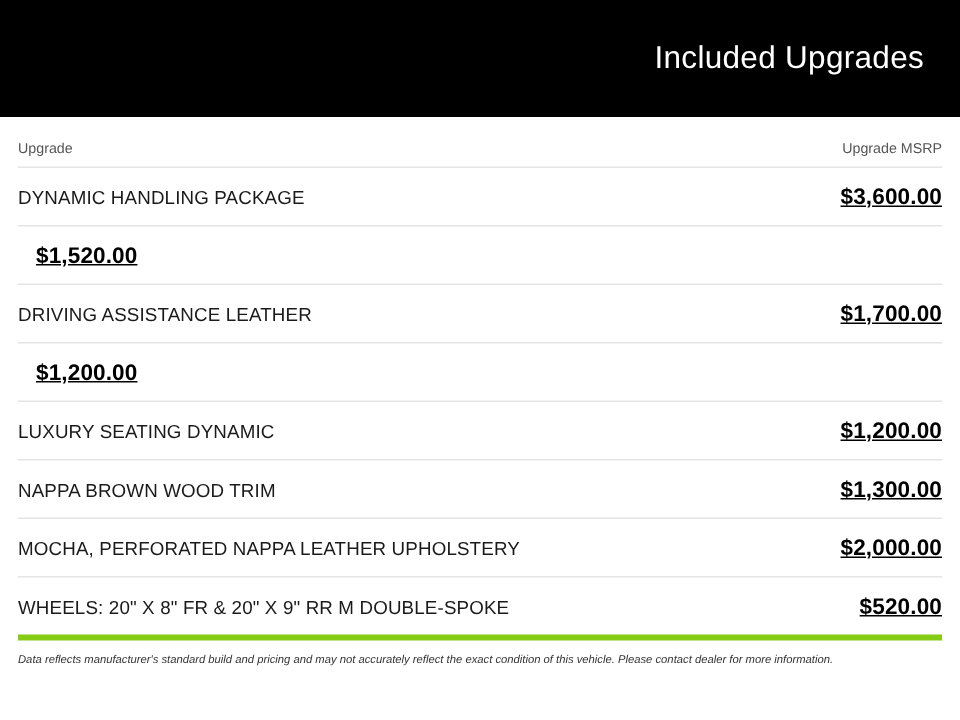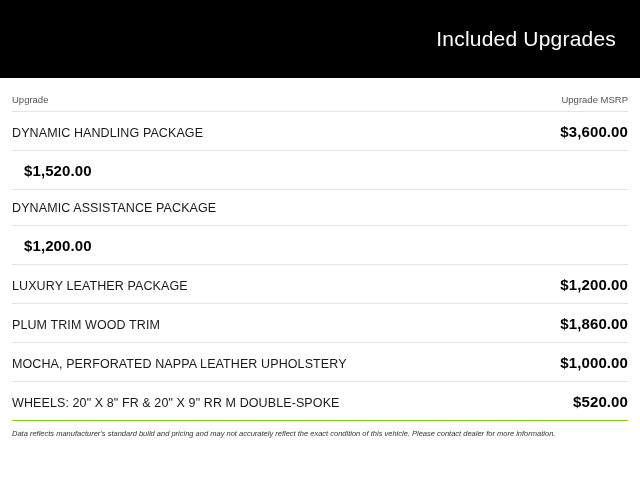--- a/index.html
+++ b/index.html
@@ -77,23 +77,24 @@
     font-weight: 400;
     letter-spacing: 0.1px;
   }
   .row-price {
     font-size: 15px;
     color: #000000;
     font-weight: bold;
     letter-spacing: 0.1px;
     white-space: nowrap;
     padding-left: 12px;
+    text-decoration: underline;
   }
   .disclaimer {
-    border-top: 1px solid #84cc16;
+    border-top: 4px solid #84cc16;
     padding: 8px 0 0 0;
     font-size: 7.5px;
     color: #333333;
     font-style: italic;
     line-height: 1.3;
   }
 </style>
 </head>
 <body>
 
@@ -115,40 +116,41 @@
       <div class="row">
         <div class="row-label">DYNAMIC HANDLING PACKAGE</div>
         <div class="row-price">$3,600.00</div>
       </div>
 
       <div class="row">
         <div class="row-price">$1,520.00</div>
       </div>
 
       <div class="row">
-        <div class="row-label">DYNAMIC ASSISTANCE PACKAGE</div>
+        <div class="row-label">DRIVING ASSISTANCE LEATHER</div>
+        <div class="row-price">$1,700.00</div>
       </div>
 
       <div class="row">
         <div class="row-price">$1,200.00</div>
       </div>
 
       <div class="row">
-        <div class="row-label">LUXURY LEATHER PACKAGE</div>
+        <div class="row-label">LUXURY SEATING DYNAMIC</div>
         <div class="row-price">$1,200.00</div>
       </div>
 
       <div class="row">
-        <div class="row-label">PLUM TRIM WOOD TRIM</div>
-        <div class="row-price">$1,860.00</div>
+        <div class="row-label">NAPPA BROWN WOOD TRIM</div>
+        <div class="row-price">$1,300.00</div>
       </div>
 
       <div class="row">
         <div class="row-label">MOCHA, PERFORATED NAPPA LEATHER UPHOLSTERY</div>
-        <div class="row-price">$1,000.00</div>
+        <div class="row-price">$2,000.00</div>
       </div>
 
       <div class="row">
         <div class="row-label">WHEELS: 20" X 8" FR &amp; 20" X 9" RR M DOUBLE-SPOKE</div>
         <div class="row-price">$520.00</div>
       </div>
 
     </div>
 
     <div class="disclaimer">Data reflects manufacturer's standard build and pricing and may not accurately reflect the exact condition of this vehicle. Please contact dealer for more information.</div>

